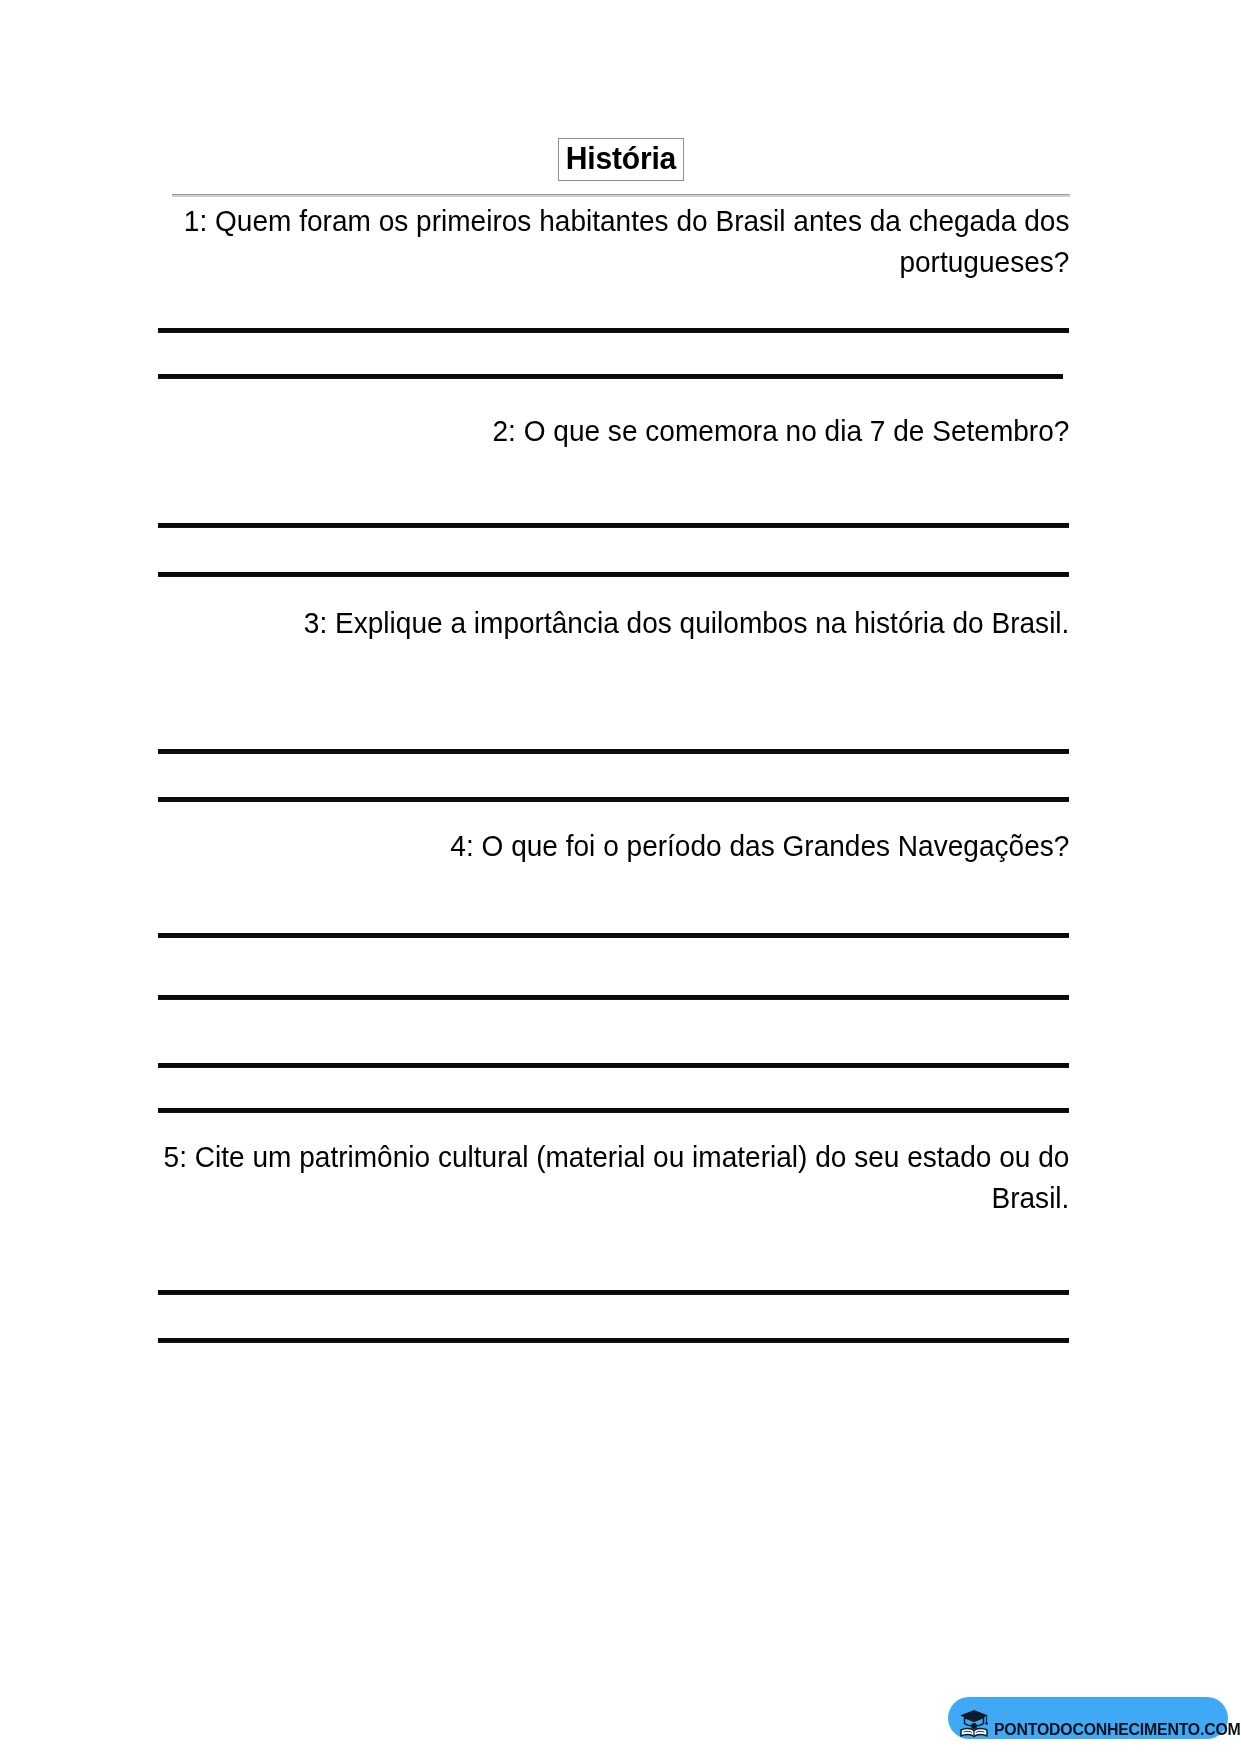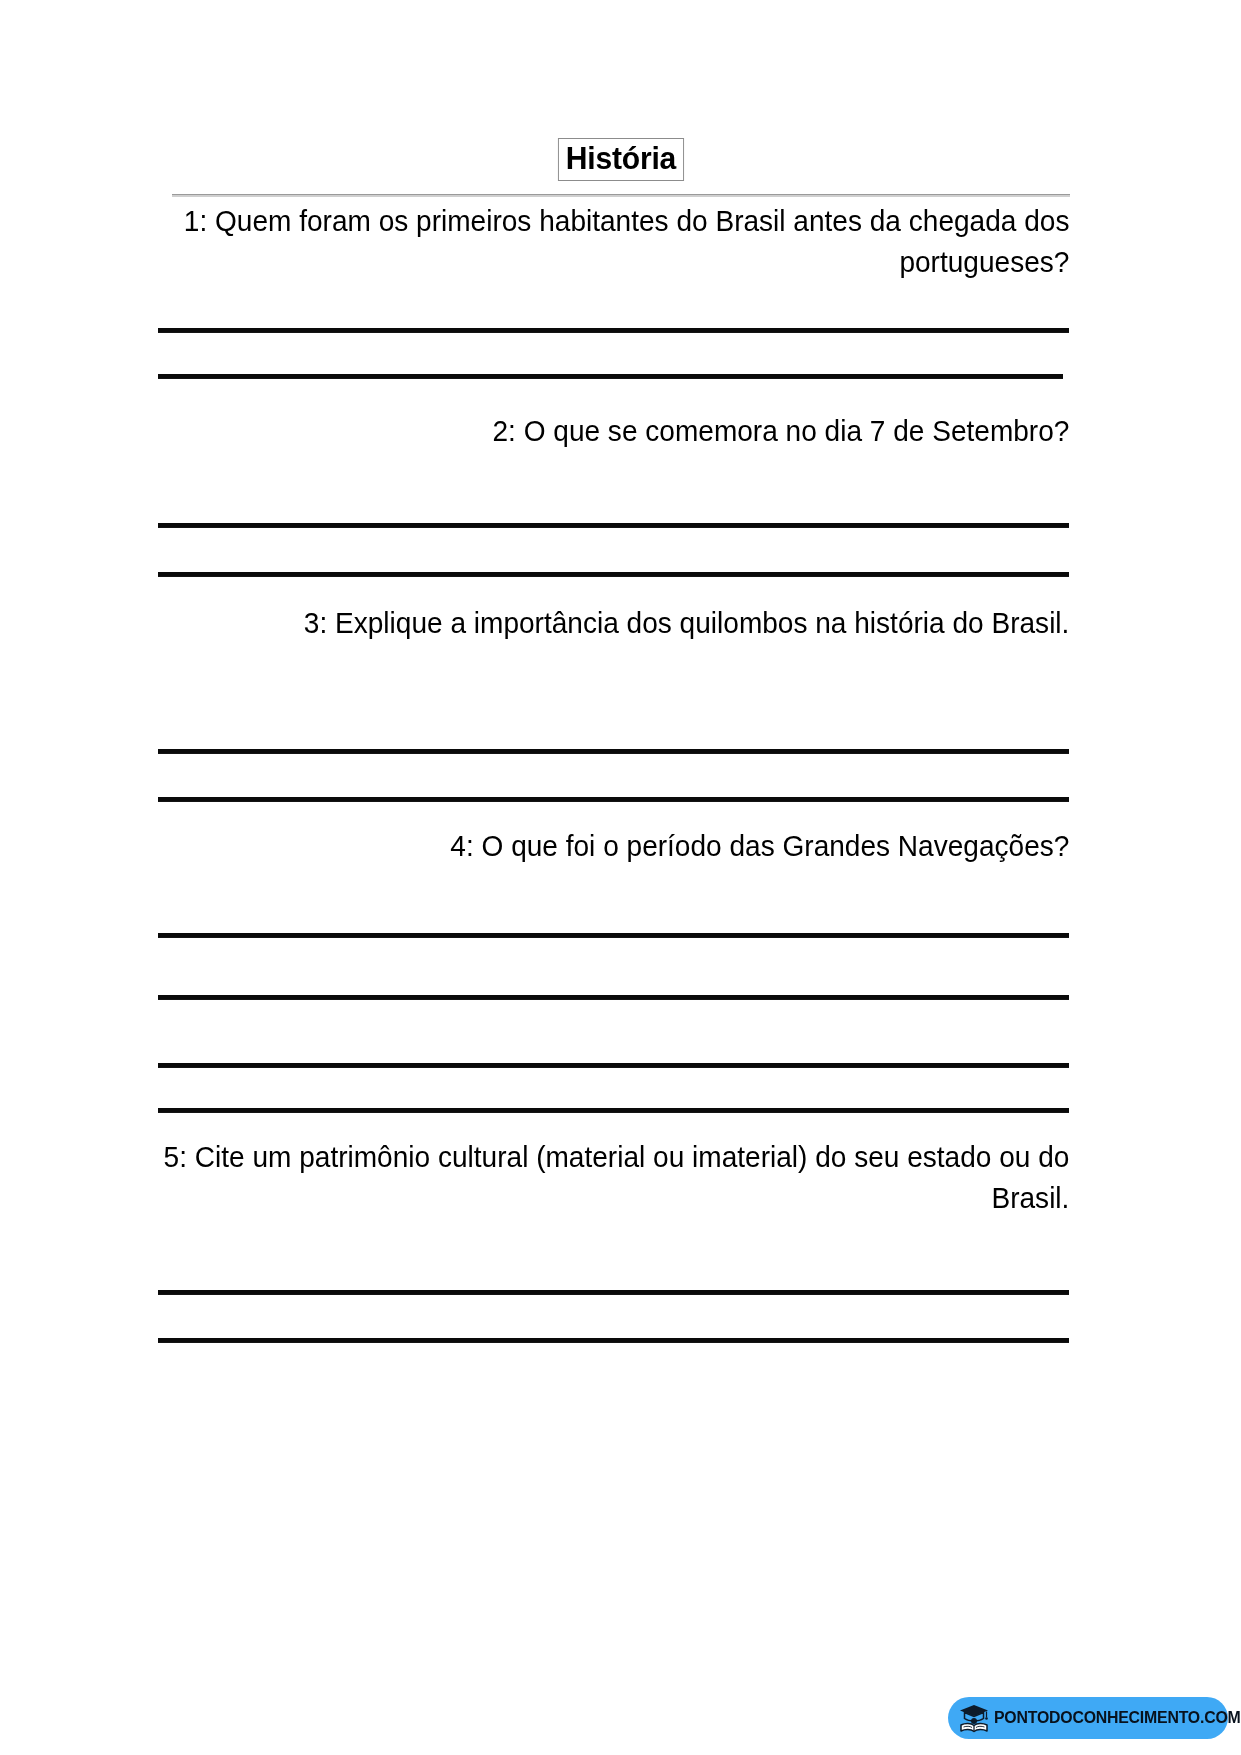--- a/index.html
+++ b/index.html
@@ -94,21 +94,21 @@
   
   #footer-badge {
     position: absolute;
     left: 948px;
     top: 1697px;
     width: 280px;
     height: 42px;
     background: #3FA9F5;
     border-radius: 21px;
     display: flex;
-    align-items: center;
+    align-items: flex-end;
     padding-left: 10px;
     box-sizing: border-box;
   }
 
   #badge-icon {
     width: 32px;
     height: 32px;
     flex: 0 0 32px;
     display: block;
   }

